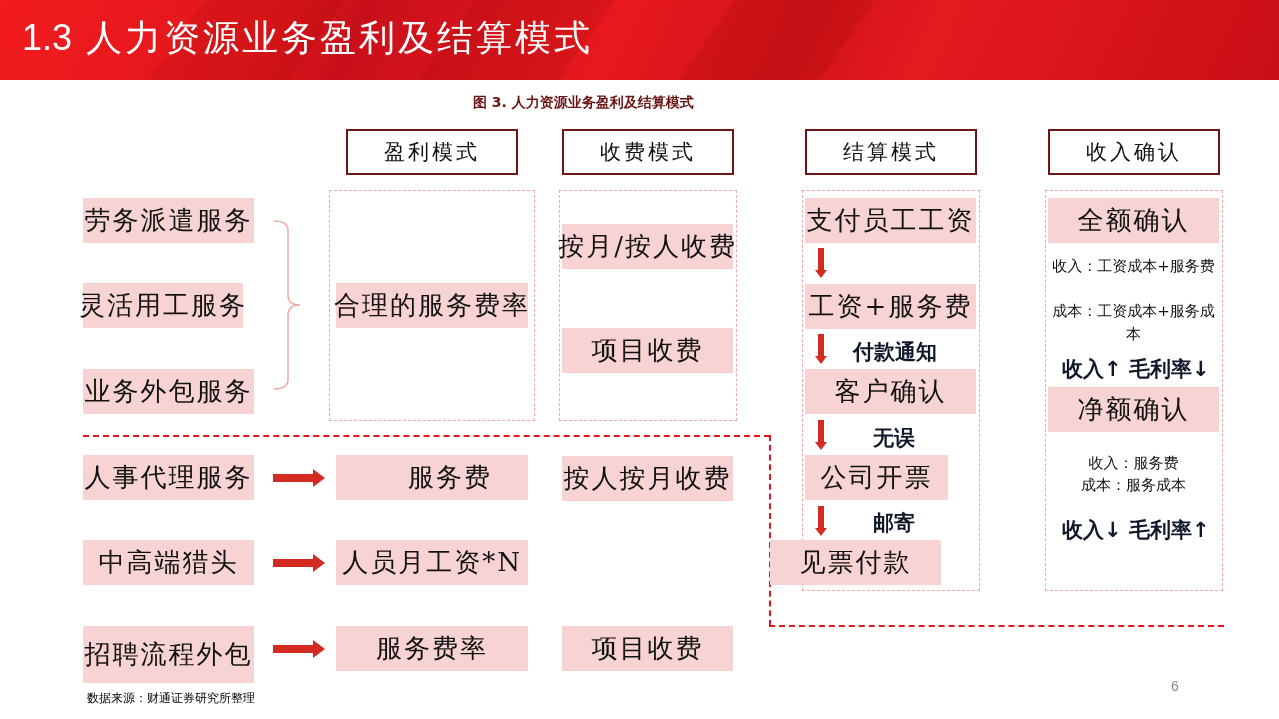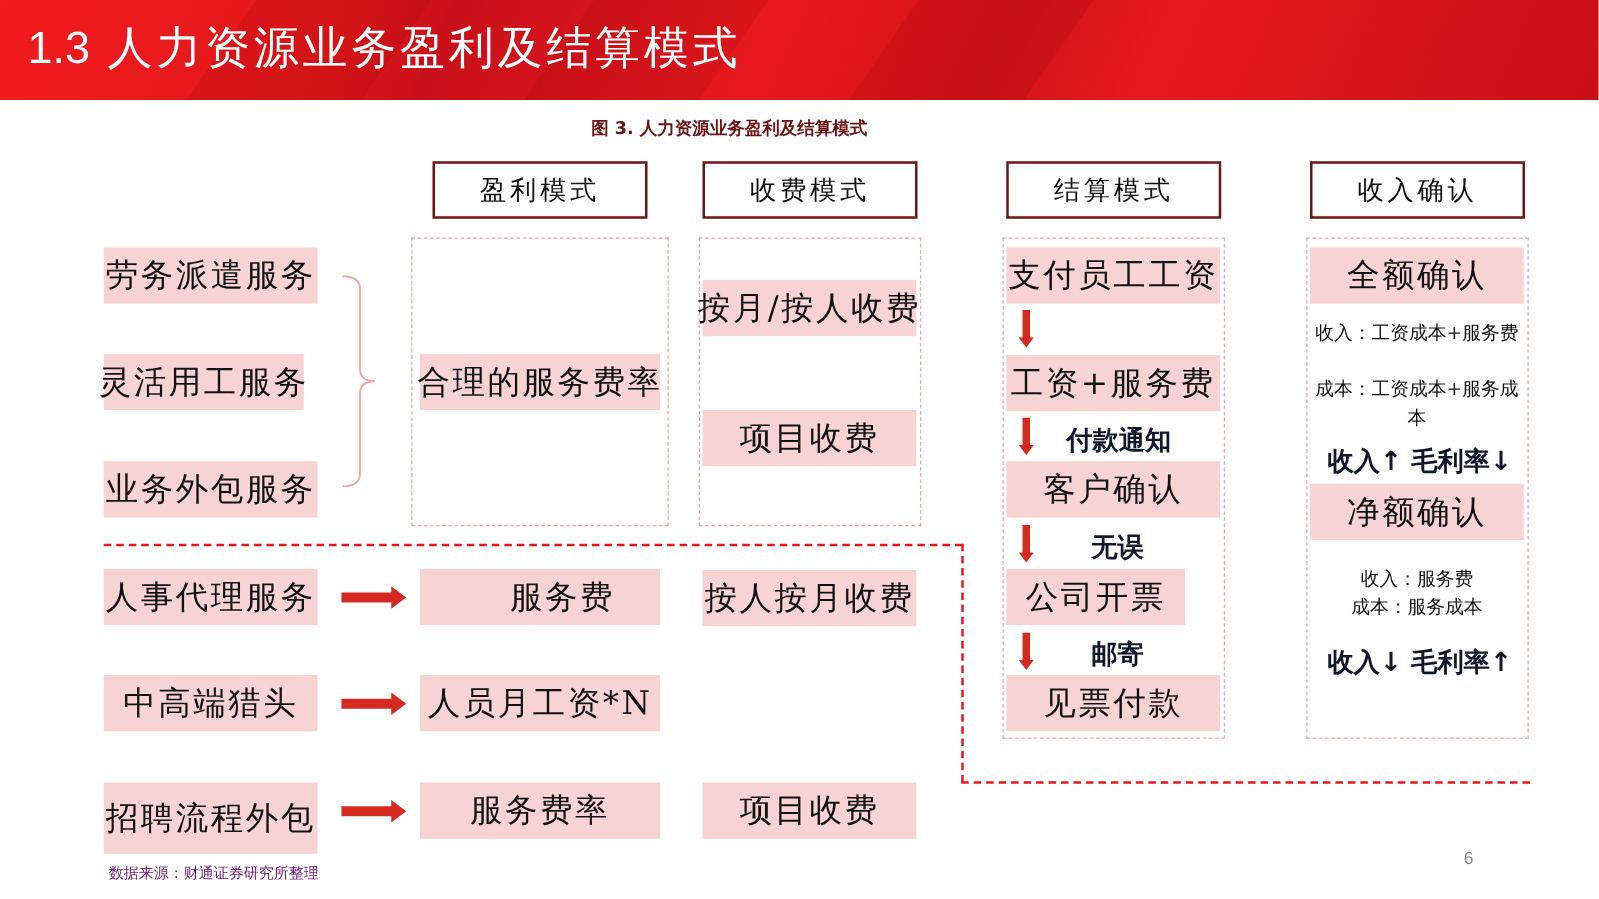--- a/index.html
+++ b/index.html
@@ -32,21 +32,21 @@
   .pink {
     position: absolute; background: #f7d3d3; display: flex; align-items: center; justify-content: center;
     font-size: 26px; letter-spacing: 2px; white-space: nowrap;
   }
   .red-label { position: absolute; color: #0f172a; font-weight: bold; font-size: 21px; font-family: "DejaVu Sans", sans-serif; white-space: nowrap; }
   .down-arrow { position: absolute; width: 12px; height: 30px; }
   .right-arrow { position: absolute; width: 52px; height: 18px; }
   .note { position: absolute; font-size: 15px; text-align: center; line-height: 23px; }
   .big-dash-h { position: absolute; height: 0; border-top: 2.5px dashed #e8161c; }
   .big-dash-v { position: absolute; width: 0; border-left: 2.5px dashed #e8161c; }
-  .source { position: absolute; left: 87px; top: 690px; font-size: 12px; color: #701a75; }
+  .source { position: absolute; left: 87px; top: 690px; font-size: 12px; color: #000000; }
   .page-num { position: absolute; left: 1171px; top: 678px; font-size: 14px; color: #888; font-family: "Liberation Sans", sans-serif; }
 </style>
 </head>
 <body>
 
 <div class="header">
   <div class="stripe" style="left:170px;"></div>
   <div class="stripe" style="left:440px;"></div>
   <div class="stripe" style="left:700px;"></div>
   <div class="page-title">
@@ -113,21 +113,21 @@
 <div class="pink" style="left:805px;top:369px;width:171px;height:45px;">客户确认</div>
 <svg class="down-arrow" style="left:815px;top:420px;" viewBox="0 0 12 30">
     <polygon points="3,0 9,0 9,22 12,22 6,30 0,22 3,22" fill="#d42a22"></polygon>
   </svg>
 <div class="red-label" style="left:873px;top:424px;">无误</div>
 <div class="pink" style="left:805px;top:455px;width:143px;height:45px;">公司开票</div>
 <svg class="down-arrow" style="left:815px;top:506px;" viewBox="0 0 12 30">
     <polygon points="3,0 9,0 9,22 12,22 6,30 0,22 3,22" fill="#d42a22"></polygon>
   </svg>
 <div class="red-label" style="left:873px;top:509px;">邮寄</div>
-<div class="pink" style="left:805px;top:540px;width:171px;height:45px;">见票付款</div>
+<div class="pink" style="left:770px;top:540px;width:171px;height:45px;">见票付款</div>
 
 <div class="dash-box" style="left:1045px;top:190px;width:178px;height:401px;"></div>
 <div class="pink" style="left:1048px;top:198px;width:171px;height:45px;">全额确认</div>
 <div class="note" style="left:1050px;top:255px;width:167px;">收入：工资成本+服务费</div>
 <div class="note" style="left:1050px;top:300px;width:167px;">成本：工资成本+服务成本</div>
 <div class="red-label" style="left:1062px;top:355px;">收入↑  毛利率↓</div>
 <div class="pink" style="left:1048px;top:387px;width:171px;height:45px;">净额确认</div>
 <div class="note" style="left:1050px;top:452px;width:167px;">收入：服务费</div>
 <div class="note" style="left:1050px;top:474px;width:167px;">成本：服务成本</div>
 <div class="red-label" style="left:1062px;top:516px;">收入↓  毛利率↑</div>

